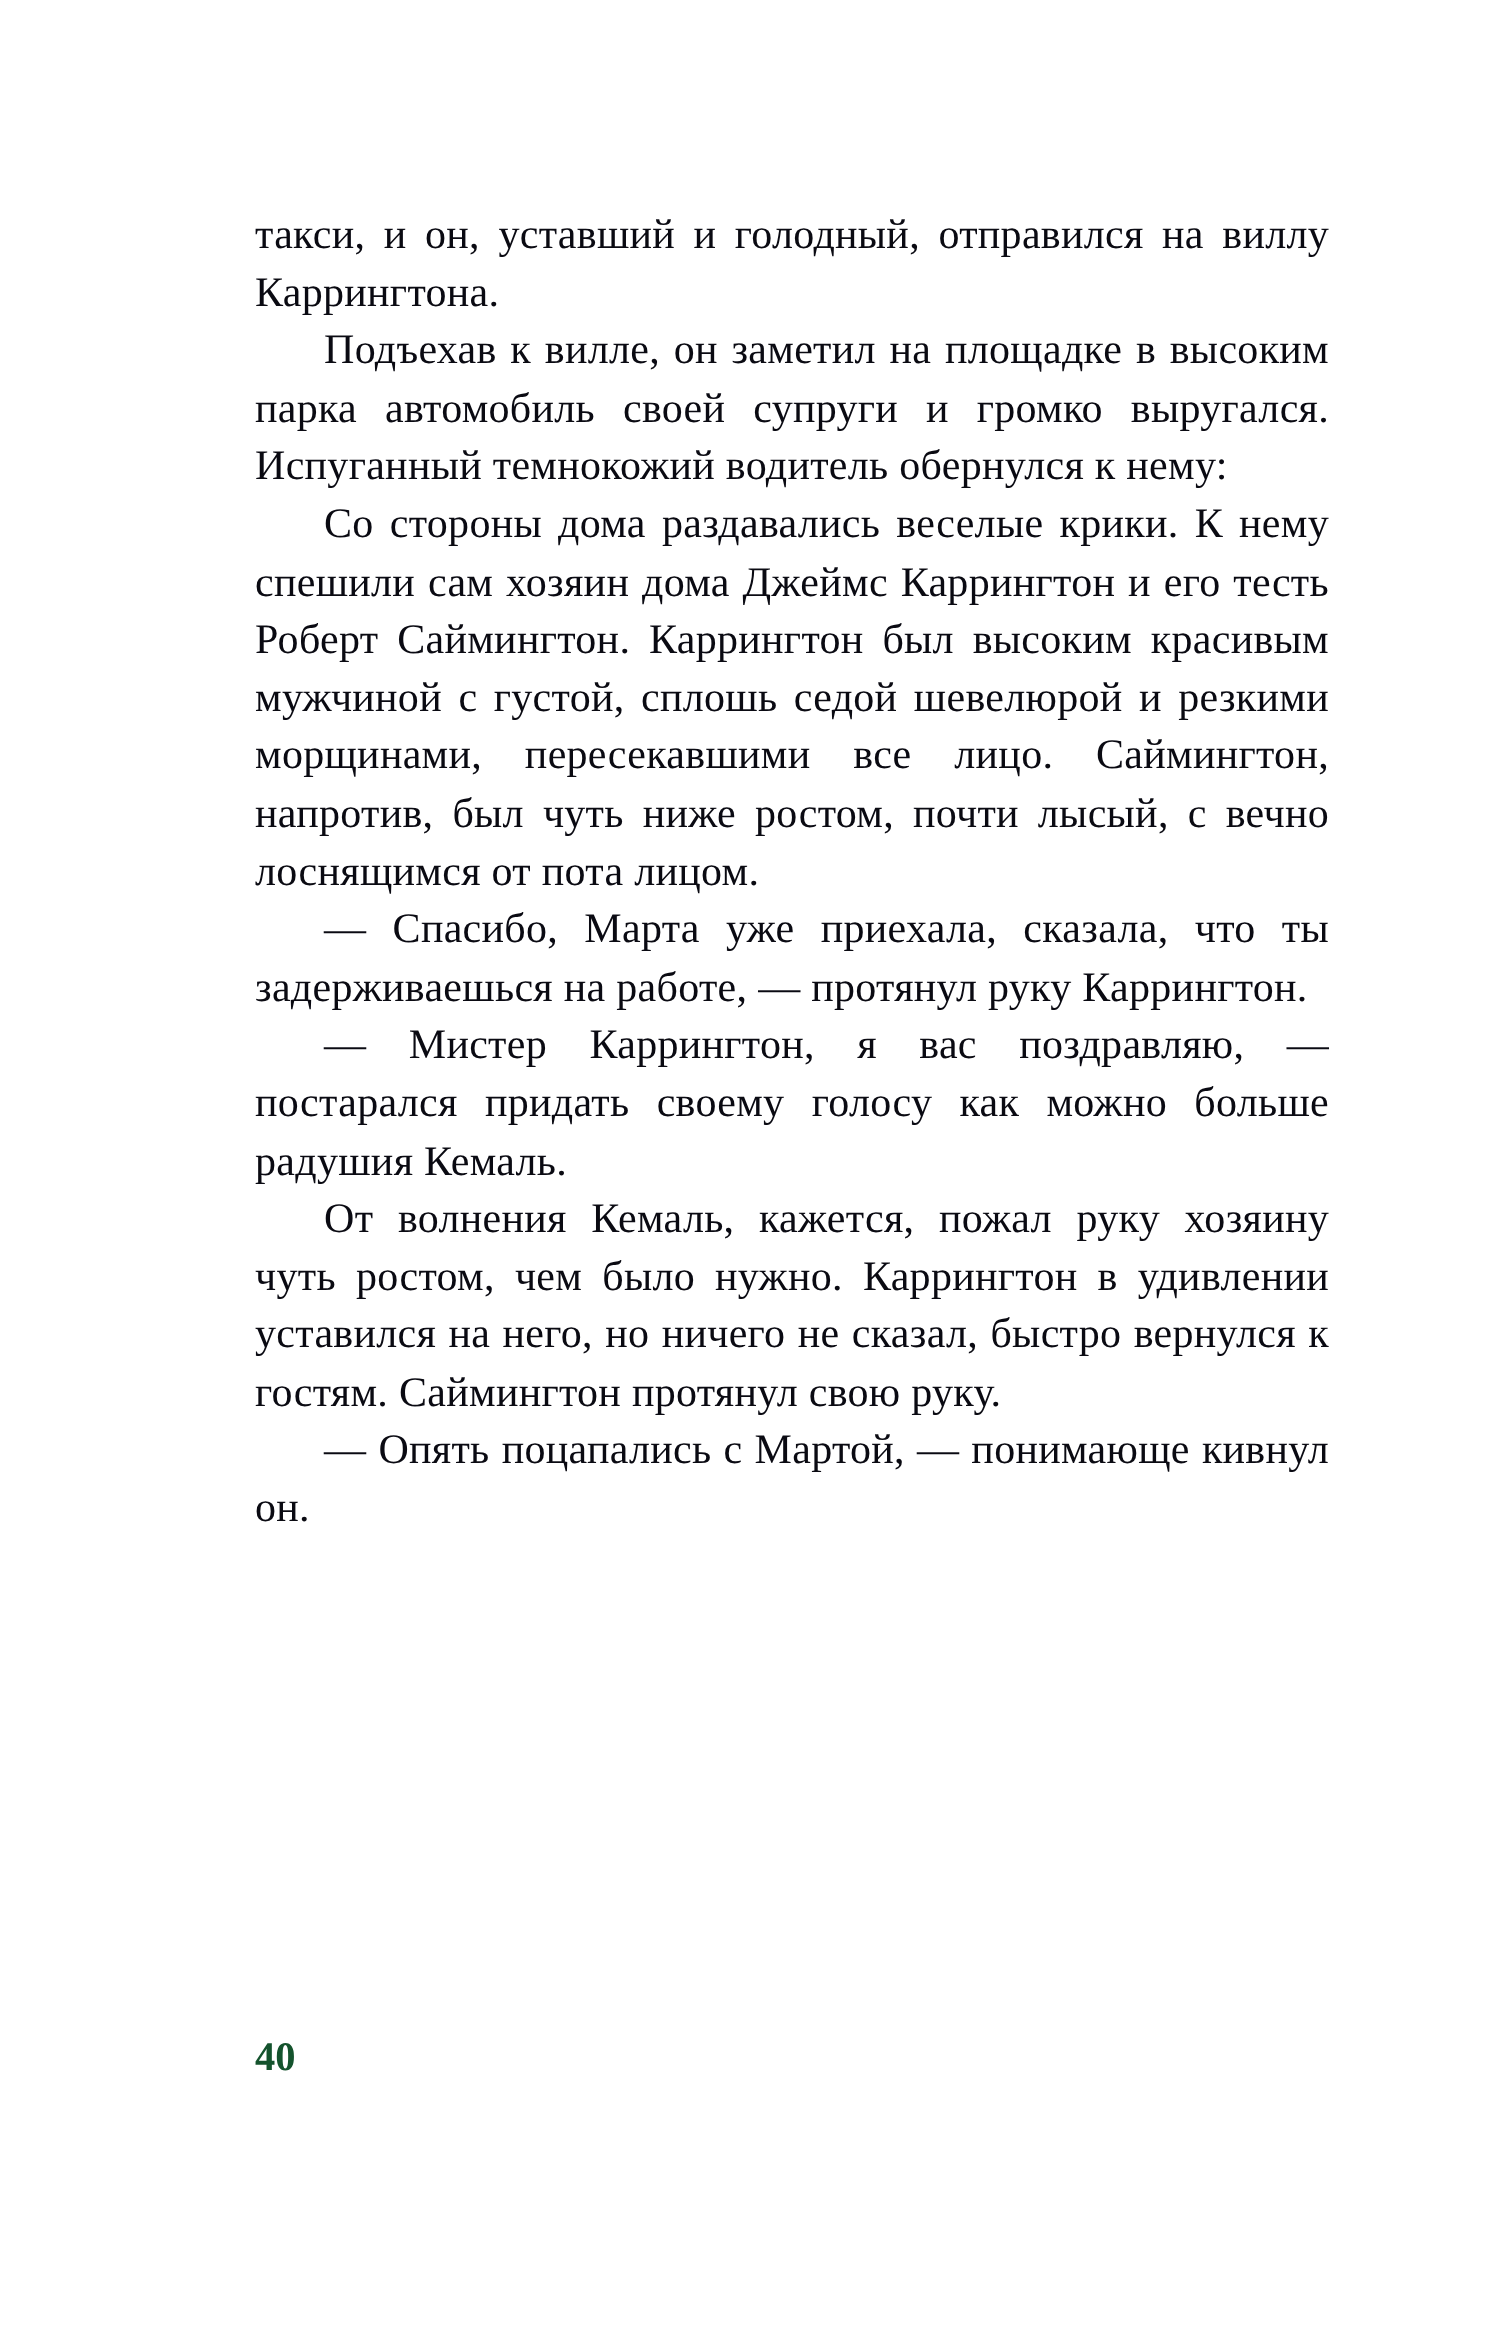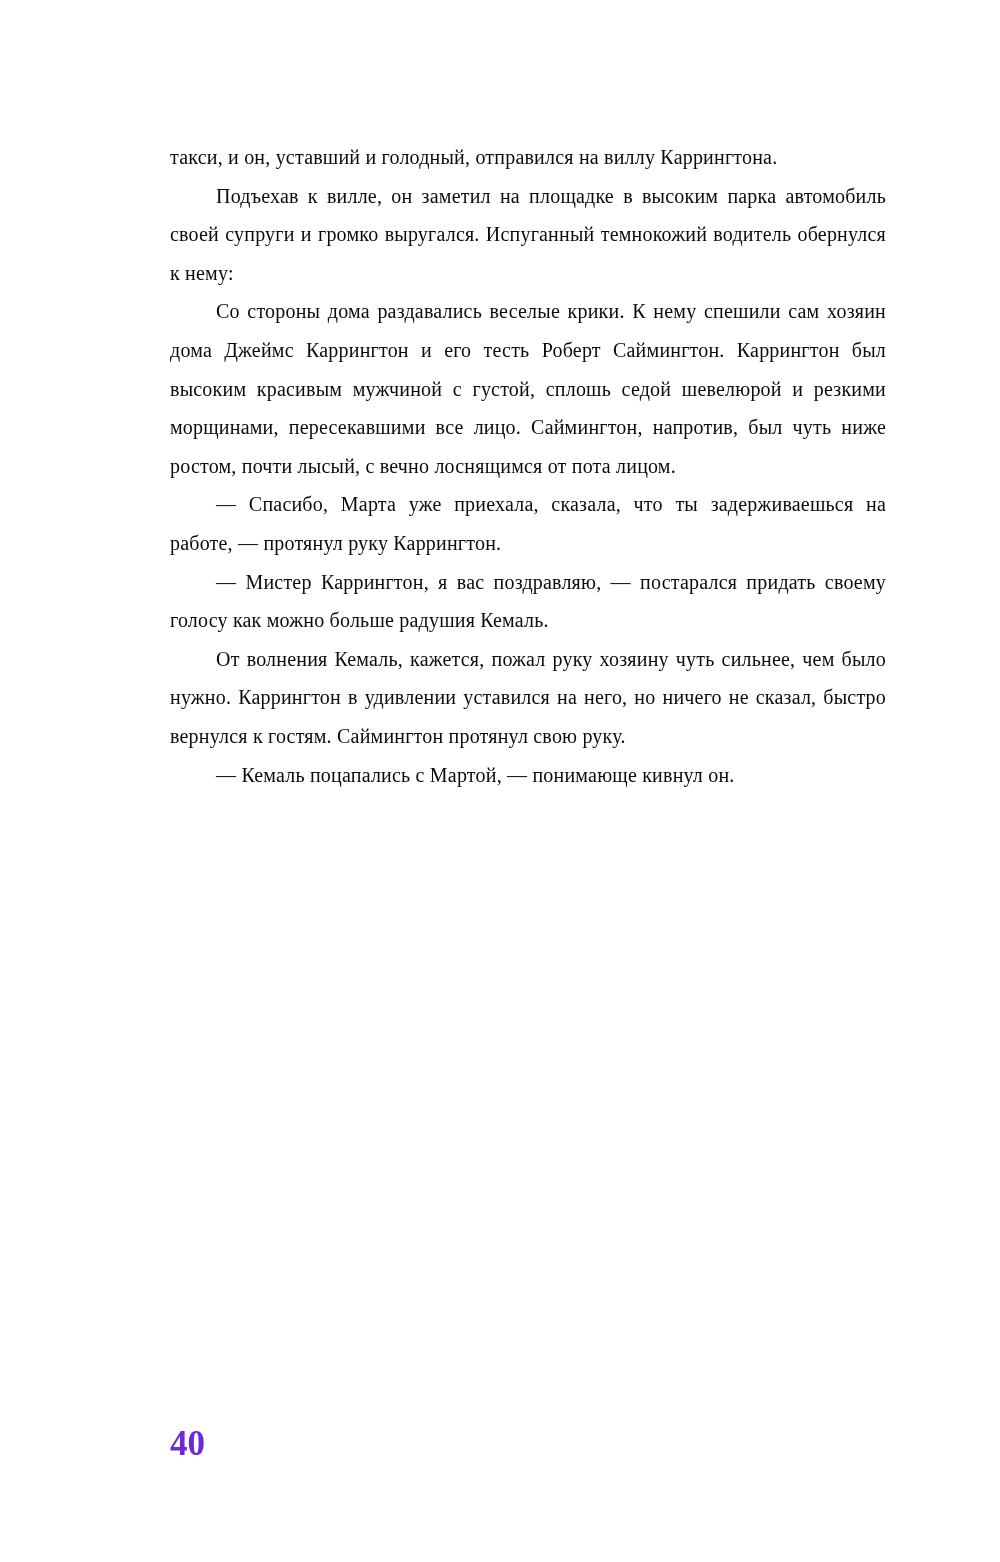--- a/index.html
+++ b/index.html
@@ -14,49 +14,49 @@
     background: #ffffff;
     overflow: hidden;
     font-family: "Liberation Serif", "DejaVu Serif", serif;
     color: #0a0a12;
   }
   .text-block {
     position: absolute;
     left: 170px;
     top: 138px;
     width: 716px;
-    font-size: 20px;
+    font-size: 28px;
     line-height: 38.6px;
     text-align: justify;
     letter-spacing: 0.2px;
   }
   .text-block p {
     margin: 0;
     padding: 0;
   }
   .text-block p.indent {
     text-indent: 46px;
   }
   .page-number {
     position: absolute;
     left: 170px;
-    top: 1424px;
-    font-size: 35px;
+    top: 1356px;
+    font-size: 27px;
     font-weight: bold;
     font-family: "Liberation Serif", "DejaVu Serif", serif;
-    color: #6d28d9;
+    color: #14532d;
   }
 </style>
 </head>
 <body>
 
 <div class="page">
   <div class="text-block">
       <p class="">такси, и он, уставший и голодный, отправился на виллу Каррингтона.</p>
       <p class="indent">Подъехав к вилле, он заметил на площадке в высоким парка автомобиль своей супруги и громко выругался. Испуганный темнокожий водитель обернулся к нему:</p>
       <p class="indent">Со стороны дома раздавались веселые крики. К нему спешили сам хозяин дома Джеймс Каррингтон и его тесть Роберт Саймингтон. Каррингтон был высоким красивым мужчиной с густой, сплошь седой шевелюрой и резкими морщинами, пересекавшими все лицо. Саймингтон, напротив, был чуть ниже ростом, почти лысый, с вечно лоснящимся от пота лицом.</p>
       <p class="indent">— Спасибо, Марта уже приехала, сказала, что ты задерживаешься на работе, — протянул руку Каррингтон.</p>
       <p class="indent">— Мистер Каррингтон, я вас поздравляю, — постарался придать своему голосу как можно больше радушия Кемаль.</p>
-      <p class="indent">От волнения Кемаль, кажется, пожал руку хозяину чуть сильнее, чем было нужно. Каррингтон в удивлении уставился на него, но ничего не сказал, быстро вернулся к гостям. Саймингтон протянул свою руку.</p>
-      <p class="indent">— Кемаль поцапались с Мартой, — понимающе кивнул он.</p>
+      <p class="indent">От волнения Кемаль, кажется, пожал руку хозяину чуть ростом, чем было нужно. Каррингтон в удивлении уставился на него, но ничего не сказал, быстро вернулся к гостям. Саймингтон протянул свою руку.</p>
+      <p class="indent">— Опять поцапались с Мартой, — понимающе кивнул он.</p>
     </div>
   <div class="page-number">40</div>
 </div>
 
 </body></html>

